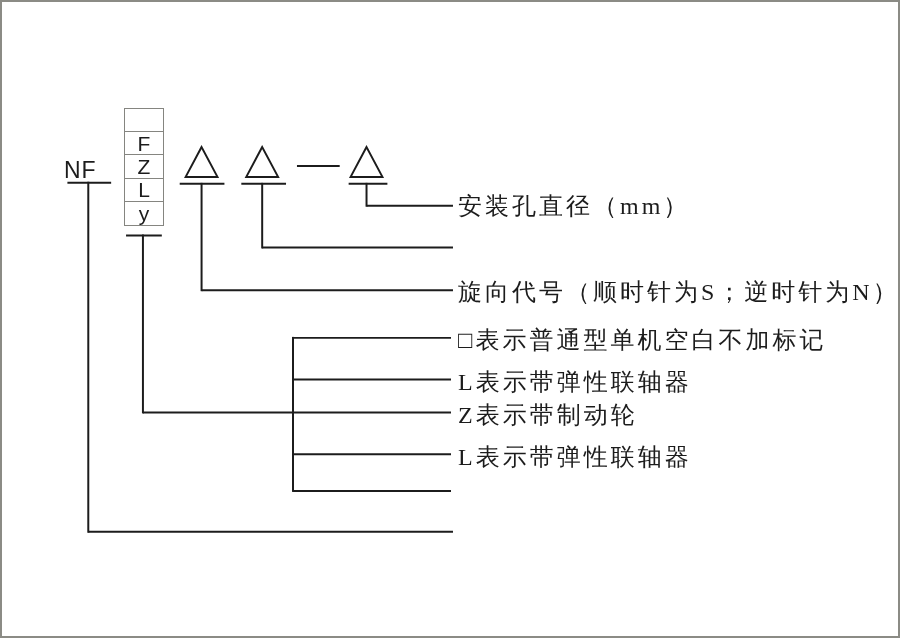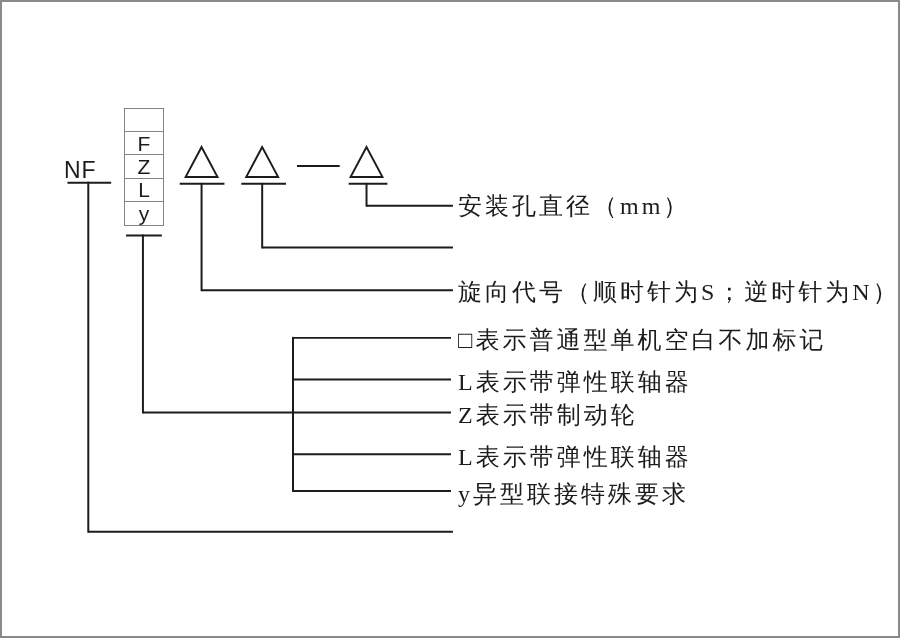--- a/index.html
+++ b/index.html
@@ -122,16 +122,15 @@
     <div class="code-cell">y</div>
   </div>
 
   <div class="lbl" style="top:190px">安装孔直径（mm）</div>
   <div class="lbl" style="top:324px">□表示普通型单机空白不加标记</div>
 
   <div class="lbl" style="top:276px">旋向代号（顺时针为S；逆时针为N）</div>
   <div class="lbl" style="top:366px">L表示带弹性联轴器</div>
   <div class="lbl" style="top:441px">L表示带弹性联轴器</div>
   <div class="lbl" style="top:399px">Z表示带制动轮</div>
-  <div class="lbl" style="top:478px">y异型联接特殊要求</div>
 
 
 </div>
 
 </body></html>

